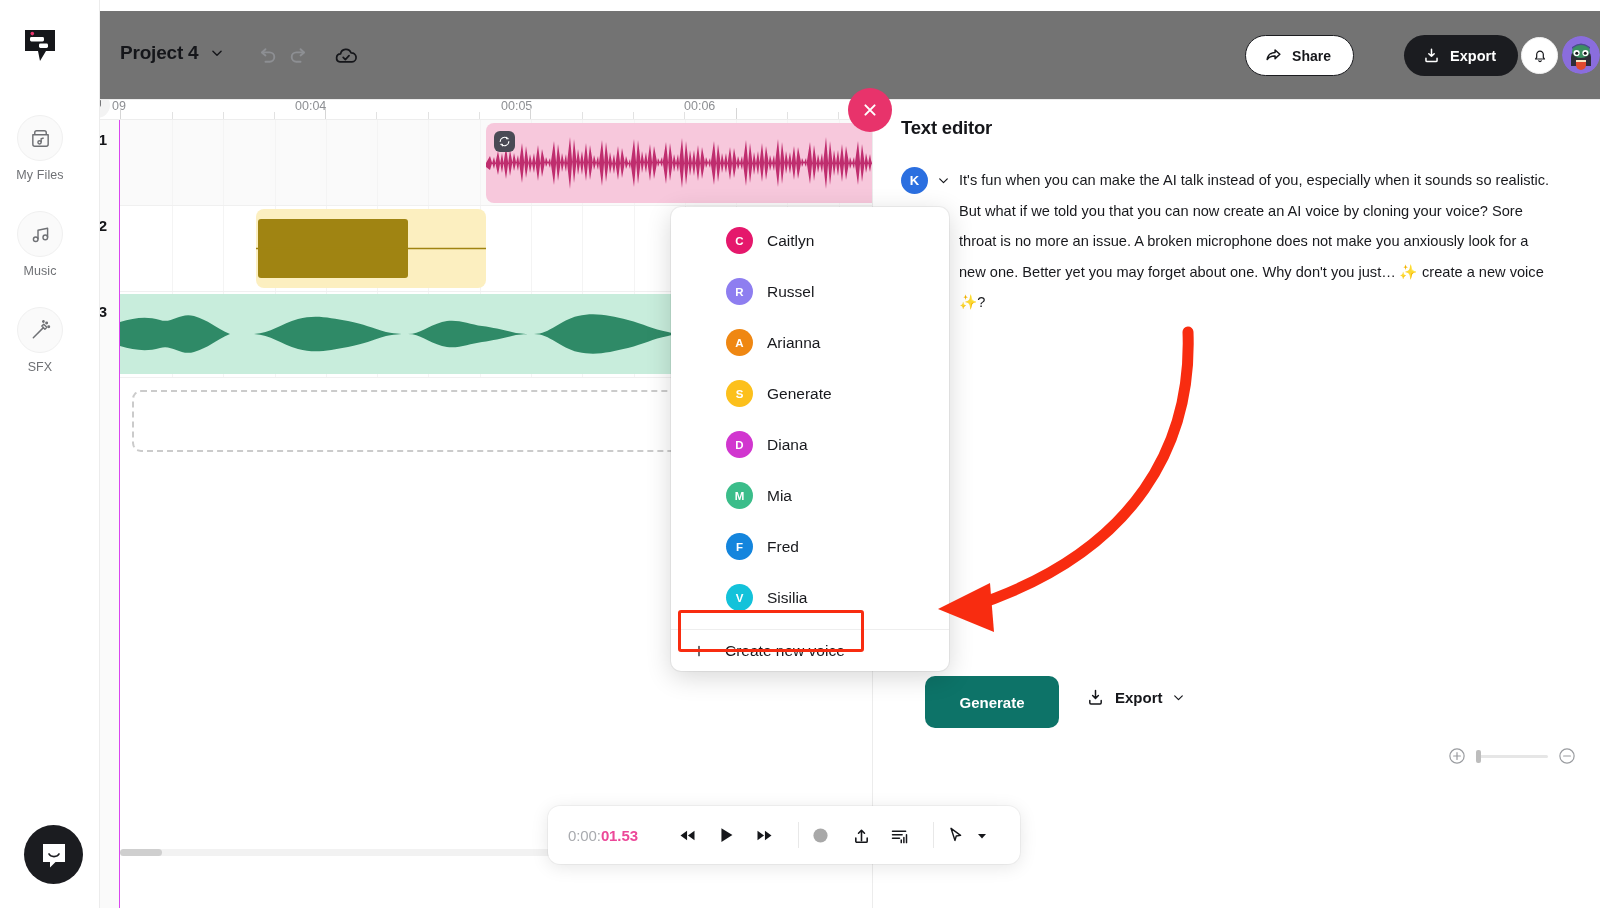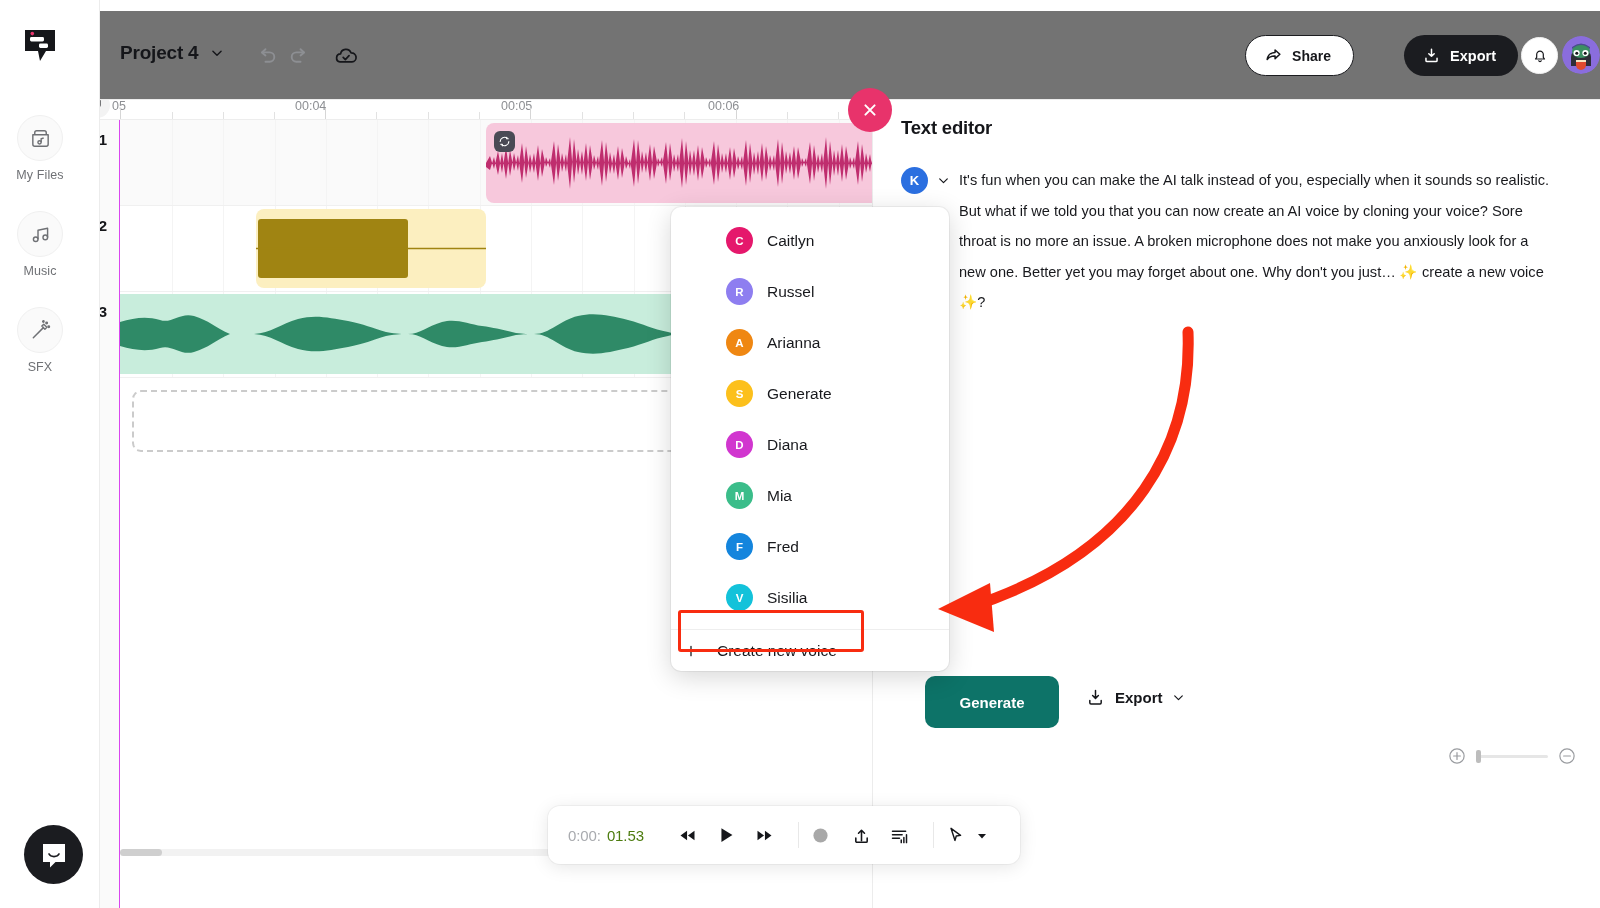--- a/index.html
+++ b/index.html
@@ -132,41 +132,41 @@
   }
   #voice-list{ padding:8px 0 6px; }
   .voice-av{
     position:absolute; left:55px; width:27px; height:27px; border-radius:50%; color:#fff;
     font-size:11.5px; font-weight:700; display:flex; align-items:center; justify-content:center;
   }
   .voice-row{ position:relative; display:flex; align-items:center; height:51px; cursor:pointer; }
   .voice-name{ position:absolute; left:96px; font-size:15.5px; color:#18191d; }
   #create-voice-row{
     position:relative; height:42px; border-top:1px solid #eeeeee;
-    display:flex; align-items:center; gap:18px; padding-left:12px; cursor:pointer;
+    display:flex; align-items:center; gap:18px; padding-left:20px; cursor:pointer;
   }
   #create-voice-hl{
     position:absolute; left:678px; top:610px; width:186px; height:42px;
     border:3.5px solid #f82c10; border-radius:3px; z-index:70; pointer-events:none;
   }
   #create-voice-label{ font-size:15.5px; color:#18191d; }
 
   
   #red-arrow{ position:absolute; left:840px; top:320px; z-index:65; pointer-events:none; }
 
   
   #playbar{
     position:absolute; left:548px; top:806px; width:472px; height:58px;
     background:#fff; border-radius:12px;
     box-shadow:0 3px 18px rgba(0,0,0,.10), 0 0 0 1px rgba(0,0,0,.04);
     display:flex; align-items:center; z-index:50;
   }
   #timecode{ position:absolute; left:20px; font-size:15px; letter-spacing:-.1px; }
   #timecode .dim{ color:#a9abaf; }
-  #timecode .strong{ color:#4d7c0f; font-weight:400;margin-left:6px; }
+  #timecode .strong{ color:#ec4899; font-weight:700; }
   .pb-btn{ position:absolute; display:flex; align-items:center; justify-content:center; cursor:pointer; }
   .pb-divider{ position:absolute; top:16px; width:1px; height:26px; background:#e8e8e8; }
 
   
   #intercom{
     position:absolute; left:24px; bottom:24px; width:59px; height:59px; border-radius:50%;
     background:#1b1c20; display:flex; align-items:center; justify-content:center; cursor:pointer; z-index:80;
   }
 </style>
 </head>
@@ -287,24 +287,24 @@
 <div id="timeline">
 
   <div id="ruler">
     <div id="snap-btn">
       <svg width="15" height="15" viewBox="0 0 24 24" fill="none" stroke="#15161a" stroke-width="1.8">
         <path d="M9 4h7v7a3.5 3.5 0 0 1-7 0z" stroke-linejoin="round"></path>
         <path d="M12.5 14.5V20" stroke-linecap="round"></path>
         <path d="M4 9l4 1.5-4 1.5" stroke-linejoin="round"></path>
       </svg>
     </div>
-    <div class="tick-label" style="left:32px">05</div>
+    <div class="tick-label" style="left:32px">09</div>
     <div class="tick-label" style="left:215px">00:04</div>
     <div class="tick-label" style="left:421px">00:05</div>
-    <div class="tick-label" style="left:628px">00:06</div>
+    <div class="tick-label" style="left:604px">00:06</div>
     <div class="tick major" style="left:40px"></div>
       <div class="tick" style="left:92px"></div>
     <div class="tick" style="left:143px"></div>
       <div class="tick" style="left:194px"></div>
     <div class="tick major" style="left:245px"></div>
       <div class="tick" style="left:296px"></div>
     <div class="tick" style="left:348px"></div>
       <div class="tick" style="left:399px"></div>
     <div class="tick major" style="left:450px"></div>
       <div class="tick" style="left:502px"></div>

